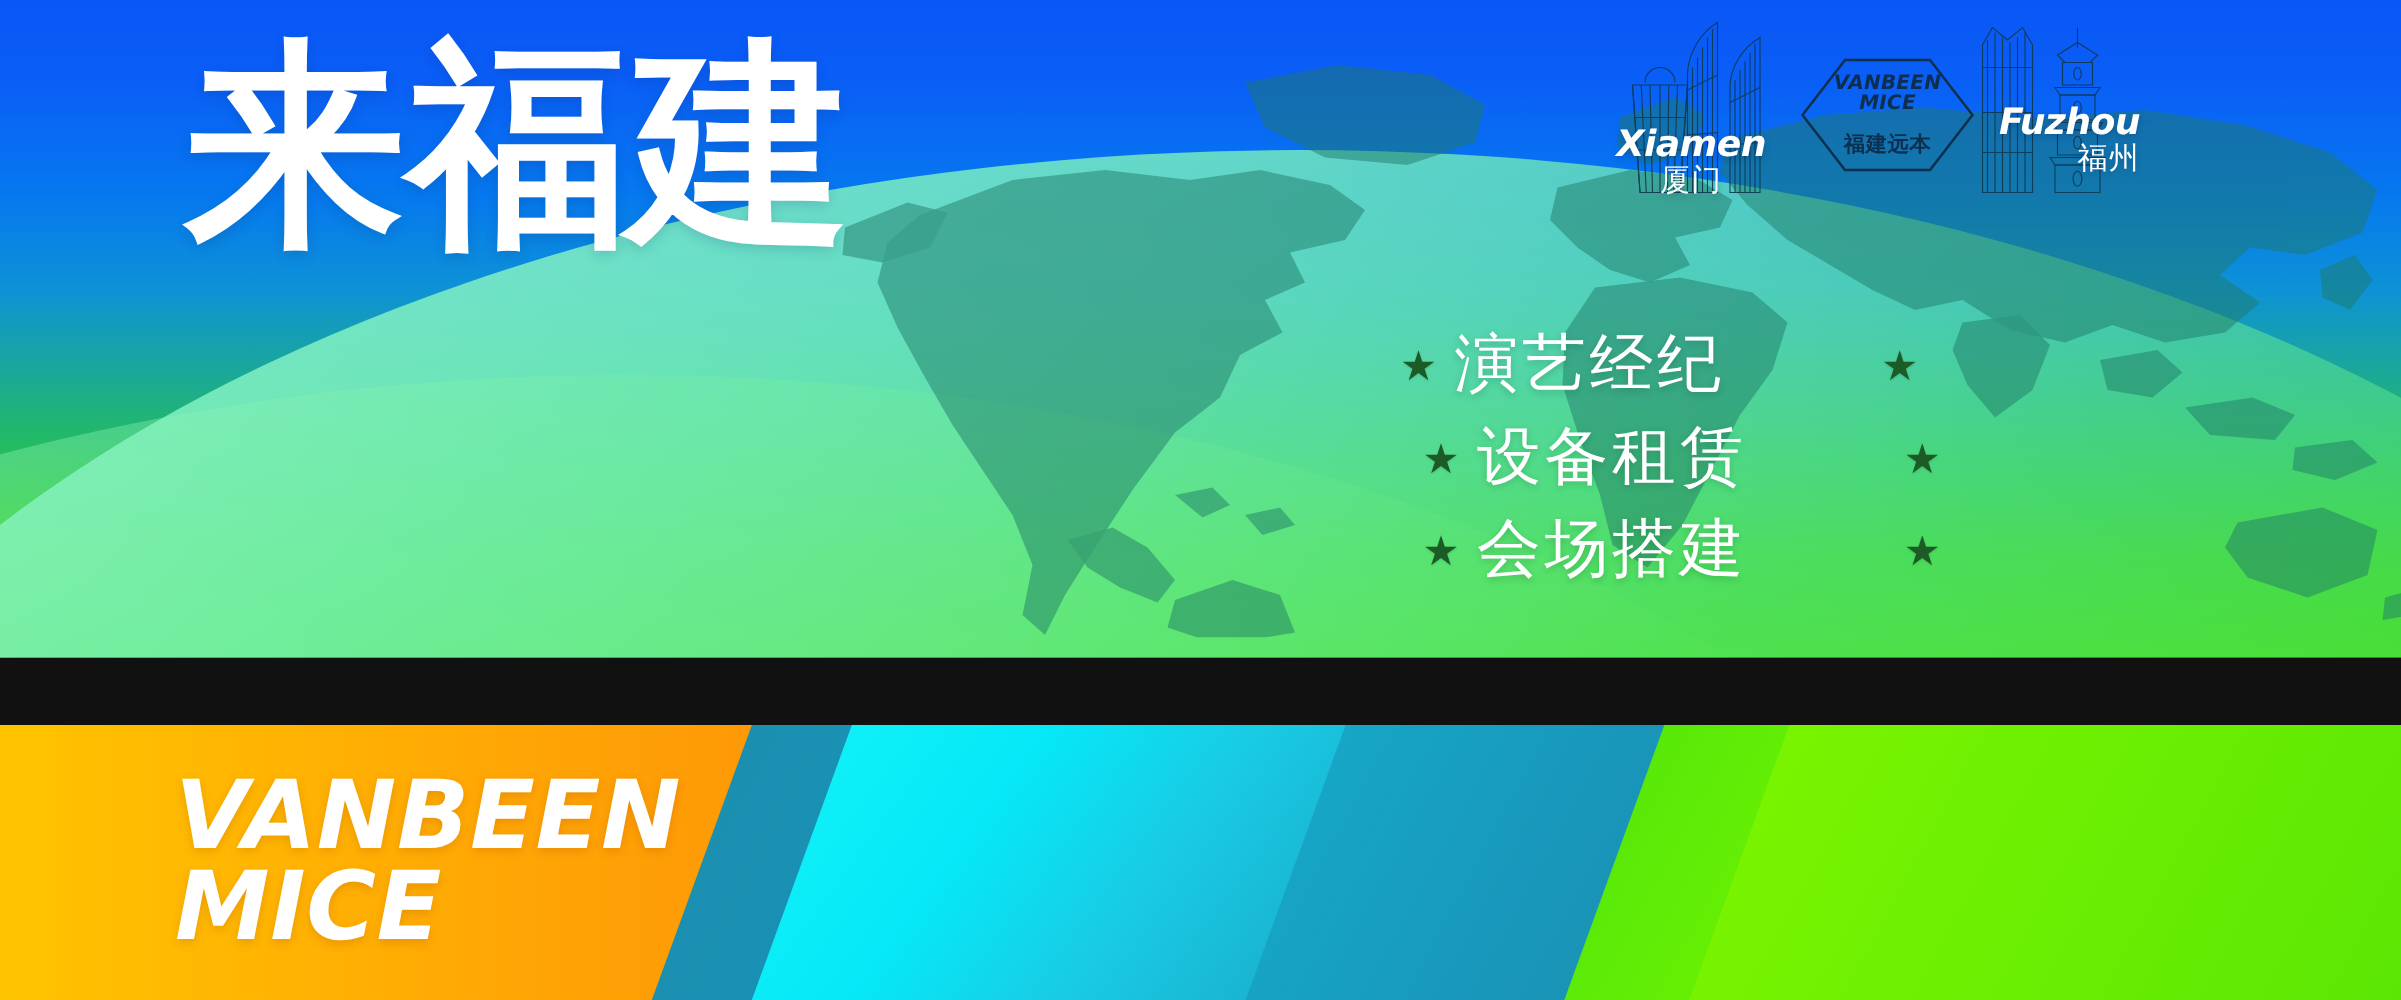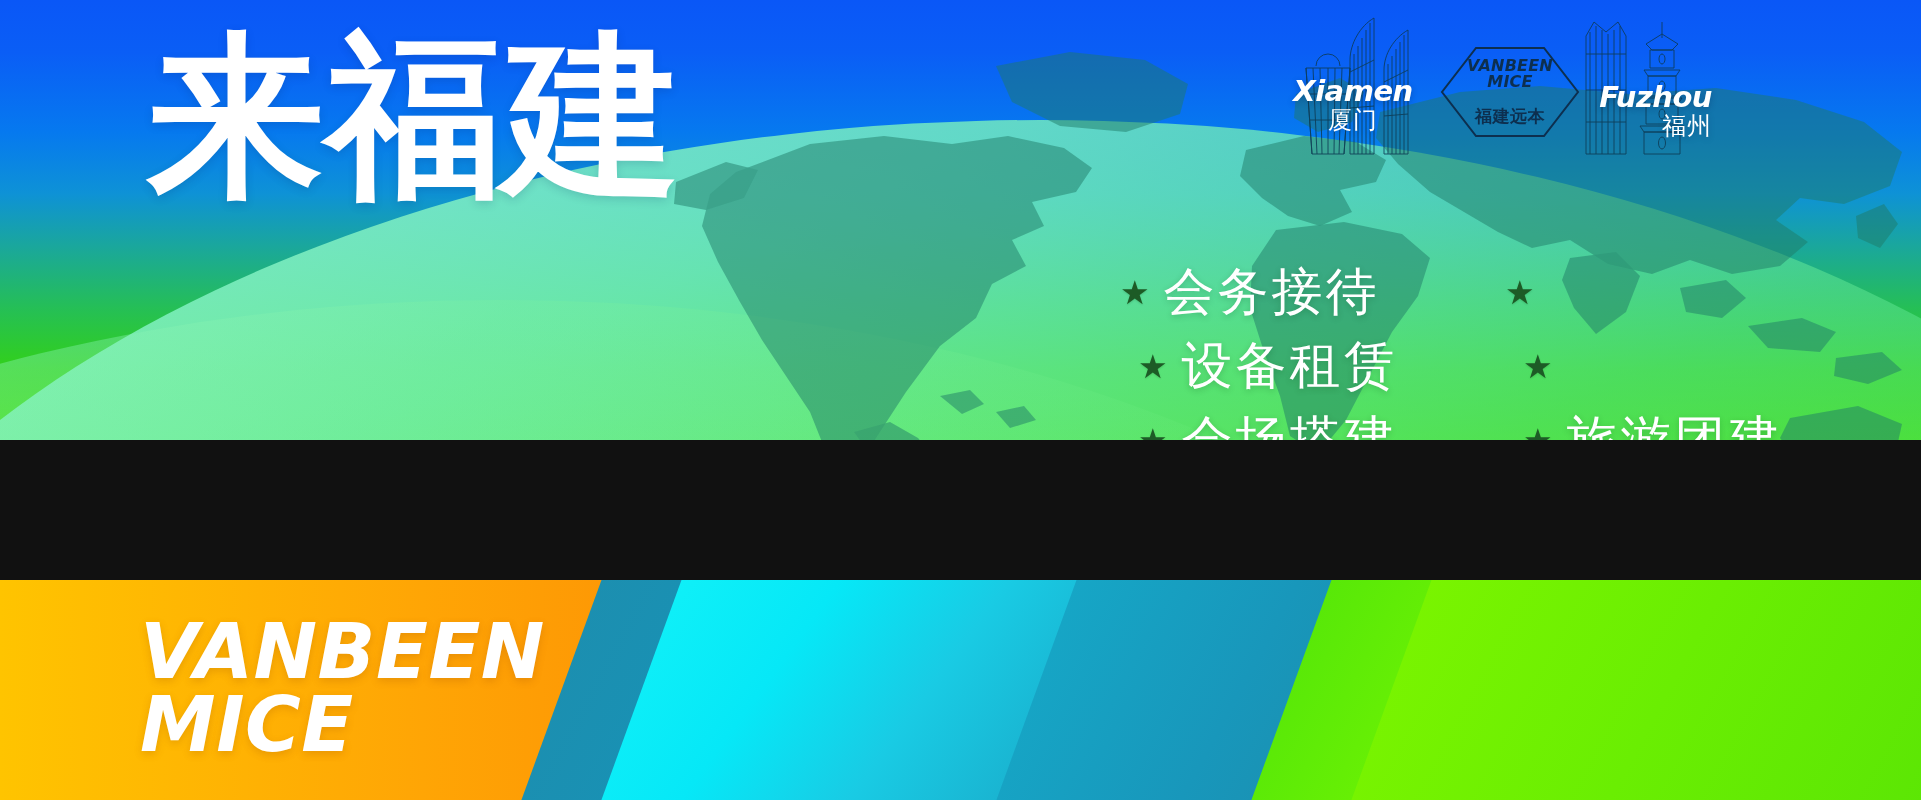--- a/index.html
+++ b/index.html
@@ -7,21 +7,21 @@
   body { font-family:"Liberation Sans", sans-serif; }
 
   .banner{
     position:relative;
     width:1921px; height:800px;
     overflow:hidden;
   }
 
   
   .stage{
-    position:absolute; left:0; top:0; width:1921px; height:440px;
+    position:absolute; left:0; top:0; width:1921px; height:526px;
     background:linear-gradient(180deg,
        #0a57f7 0%,
        #0a5ef6 12%,
        #0679ef 30%,
        #0e92d6 44%,
        #1aa79c 56%,
        #25bf56 70%,
        #32d119 84%,
        #3ddc00 100%);
     overflow:hidden;
@@ -97,21 +97,21 @@
     font-family:"DejaVu Sans","Liberation Sans",sans-serif;
     font-style:italic; font-weight:bold;
     font-size:29px; letter-spacing:-.5px; line-height:1.05;
   }
   .cityname .cn{
     display:block;
     font-family:"DejaVu Sans","Liberation Sans",sans-serif;
     font-size:24px; line-height:1.12; letter-spacing:1px;
     margin-top:1px;
   }
-  .city-xiamen{ left:-12px; top:68px; width:142px;text-align:center; }
+  .city-xiamen{ left:-12px; top:92px; width:142px;text-align:center; }
   .city-fuzhou{ left:268px; top:74px; width:150px;text-align:right; }
 
   .hexlogo{
     position:absolute; left:146px; top:38px;
     width:140px; height:92px;
     display:flex; flex-direction:column;
     align-items:center; justify-content:center;
     color:#0d2f4f;
     text-align:center;
   }
@@ -366,21 +366,21 @@
         <span class="lg2">MICE</span>
         <span class="lg3">福建远本</span>
       </div>
     </div>
 
     <div class="services">
 
       <div class="srow r1">
         <div class="sitem">
           <span class="star">★</span>
-          <span class="slabel">会务接待</span>
+          <span class="slabel">演艺经纪</span>
         </div>
         <div class="sitem">
           <span class="star">★</span>
         </div>
       </div>
 
       <div class="srow r2">
         <div class="sitem">
           <span class="star">★</span>
           <span class="slabel">设备租赁</span>
@@ -390,21 +390,20 @@
         </div>
       </div>
 
       <div class="srow r3">
         <div class="sitem">
           <span class="star">★</span>
           <span class="slabel">会场搭建</span>
         </div>
         <div class="sitem">
           <span class="star">★</span>
-          <span class="slabel">旅游团建</span>
         </div>
       </div>
 
     </div>
   </div>
 
   <div class="bottombar">
     <div class="shape band-teal"></div>
     <div class="shape band-cyan"></div>
     <div class="shape band-teal2"></div>

